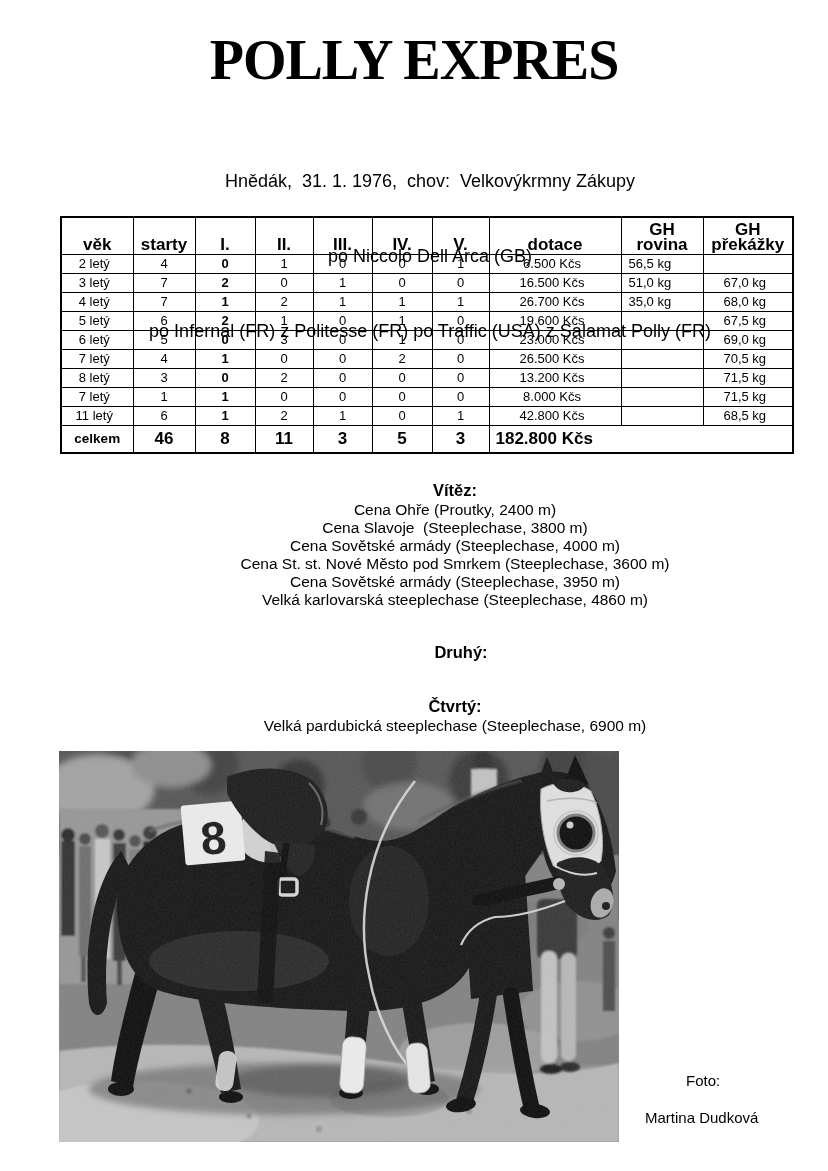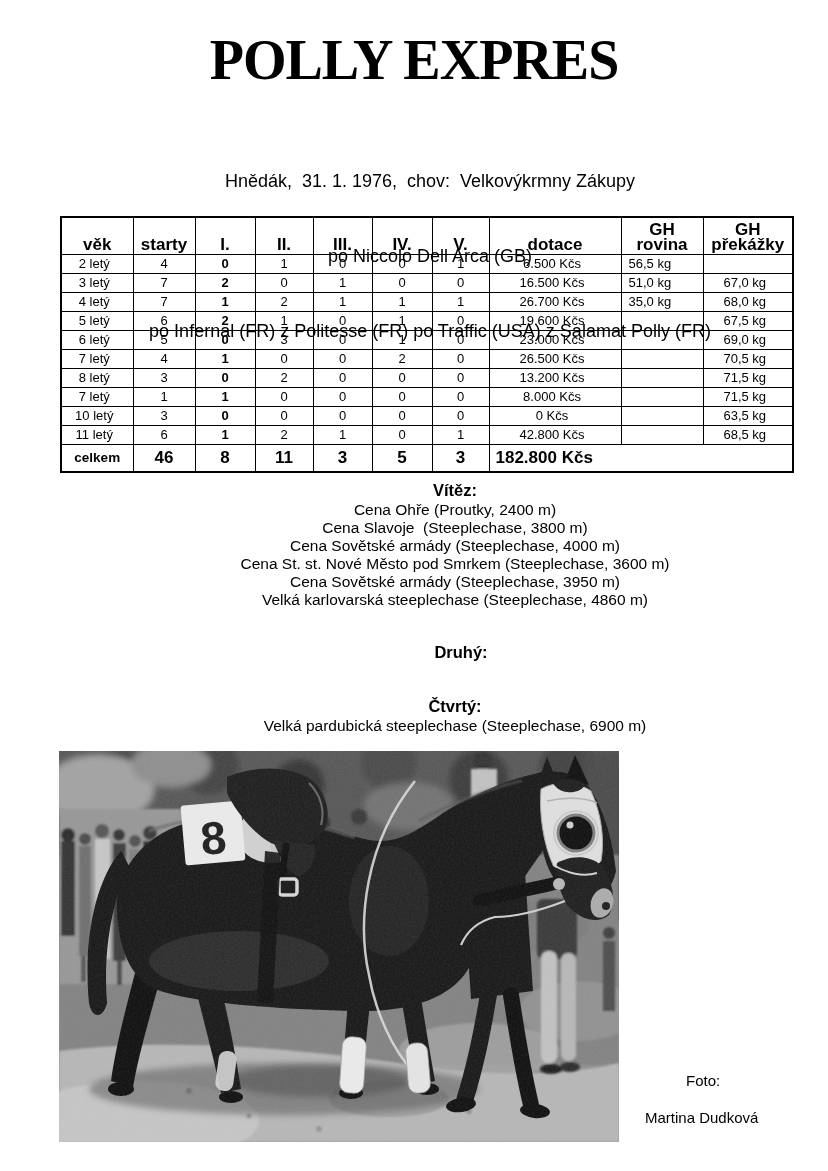--- a/index.html
+++ b/index.html
@@ -183,32 +183,20 @@
           <td class="a-center bold">1</td>
           <td class="a-center">0</td>
           <td class="a-center">0</td>
           <td class="a-center">0</td>
           <td class="a-center">0</td>
           <td class="a-right">8.000 Kčs</td>
           <td class="a-left"></td>
           <td class="a-right">71,5 kg</td>
         </tr>
         <tr>
-          <td class="a-right">10 letý</td>
-          <td class="a-center">3</td>
-          <td class="a-center bold">0</td>
-          <td class="a-center">0</td>
-          <td class="a-center">0</td>
-          <td class="a-center">0</td>
-          <td class="a-center">0</td>
-          <td class="a-right">0 Kčs</td>
-          <td class="a-left"></td>
-          <td class="a-right">63,5 kg</td>
-        </tr>
-        <tr>
           <td class="a-right">11 letý</td>
           <td class="a-center">6</td>
           <td class="a-center bold">1</td>
           <td class="a-center">2</td>
           <td class="a-center">1</td>
           <td class="a-center">0</td>
           <td class="a-center">1</td>
           <td class="a-right">42.800 Kčs</td>
           <td class="a-left"></td>
           <td class="a-right">68,5 kg</td>

